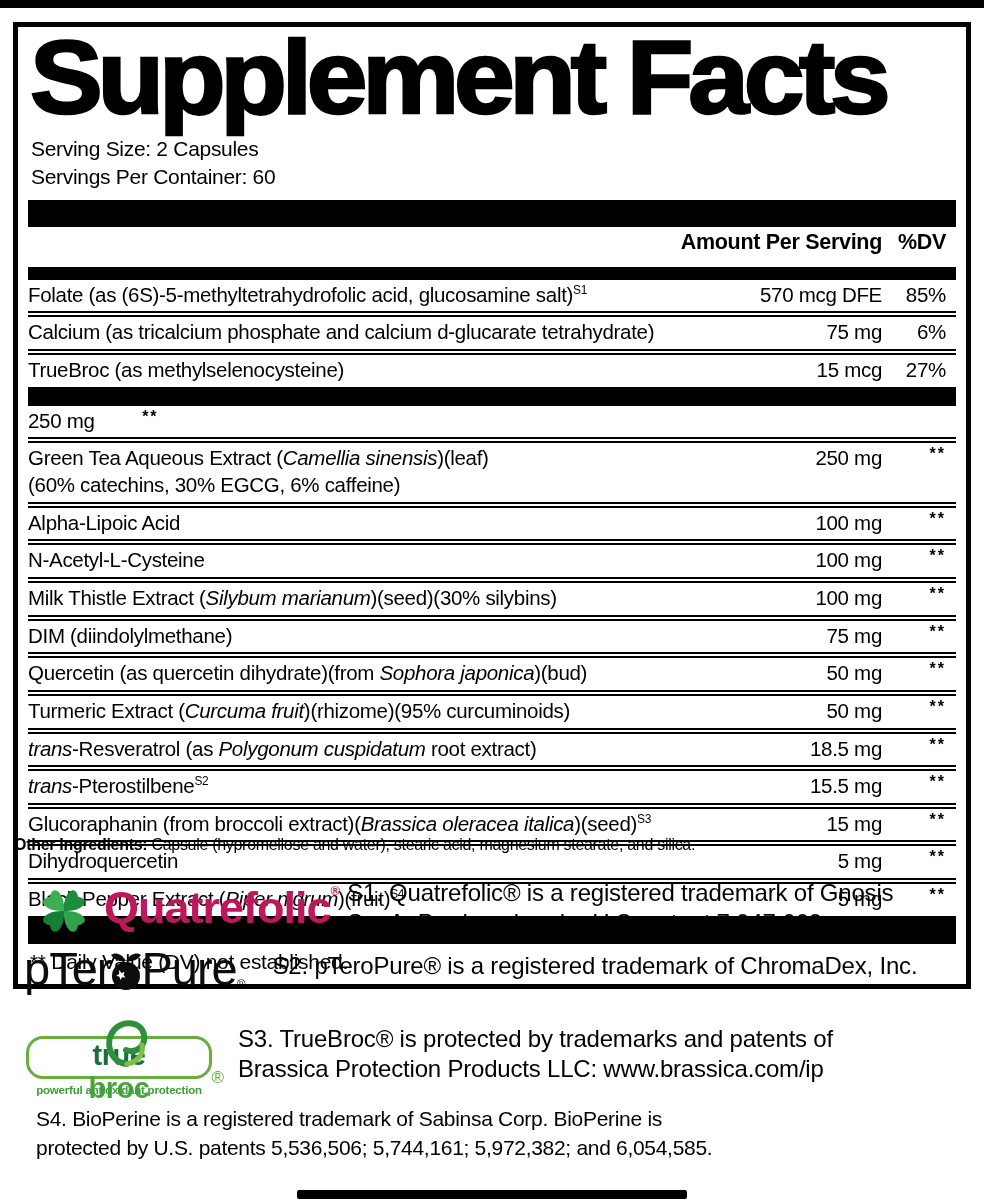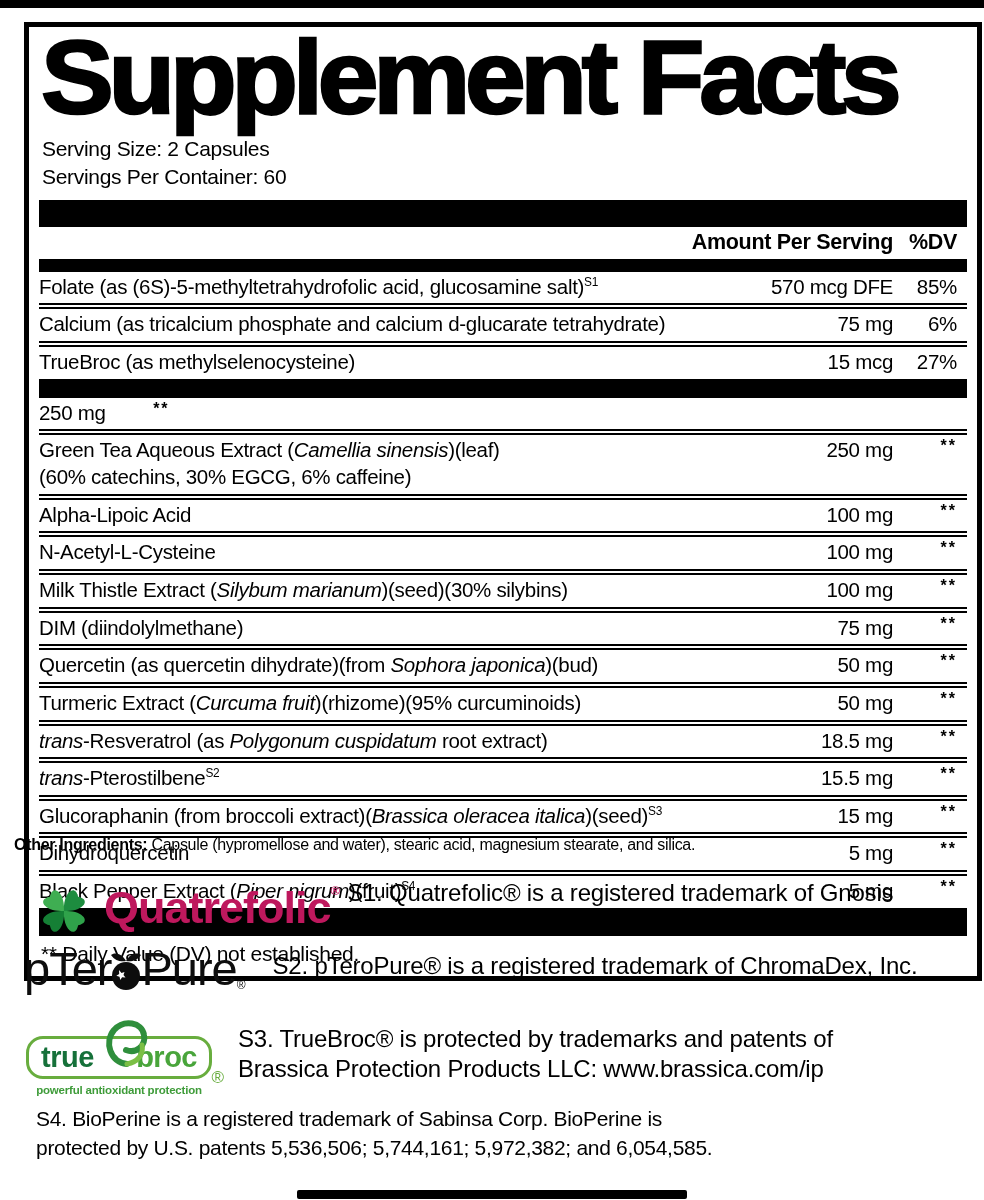--- a/index.html
+++ b/index.html
@@ -7,36 +7,36 @@
   .page {
     position:relative; width:984px; height:1200px; margin:0 auto;
     background:#fff; overflow:hidden;
     font-family:"Liberation Sans","DejaVu Sans",sans-serif;
     color:#000;
   }
   .top-bar { position:absolute; top:0; left:0; width:984px; height:8px; background:#000; }
 
   
   .facts-box {
-    position:absolute; top:22px; left:24px; width:958px;
+    position:absolute; top:22px; left:13px; width:958px;
     border:5px solid #000; background:#fff; padding:0 10px 6px 10px;
   }
   .facts-title {
     font-weight:bold; font-size:103px; line-height:0.92; letter-spacing:-5px;
     -webkit-text-stroke:2.5px #000;
     transform:scaleX(1.06); transform-origin:left center;
     white-space:nowrap; margin:4px 0 2px 2px; height:102px;
   }
   .serving-line { font-size:21px; line-height:1.33; letter-spacing:-0.3px; margin-left:3px; }
   .bar { width:100%; background:#000; }
   .bar-1 { height:27px; margin-top:9px; }
   .bar-2 { height:13px; }
   .bar-3 { height:19px; }
   .bar-4 { height:28px; }
-  .hdr-row { display:flex; align-items:baseline; padding:3px 0 4px; font-weight:bold; font-size:21.5px; letter-spacing:-0.3px; }
+  .hdr-row { display:flex; align-items:baseline; padding:3px 0 12px; font-weight:bold; font-size:21.5px; letter-spacing:-0.3px; }
   .s-name { flex:1; min-width:0; }
   .s-amt  { text-align:right; white-space:nowrap; }
   .s-dv   { width:74px; padding-right:10px; text-align:right; white-space:nowrap; }
   .rows .s-row { display:flex; align-items:flex-start; font-size:20.5px; letter-spacing:-0.3px; padding:2px 0 3px; line-height:1.3; }
   .rows .s-row + .s-row { border-top:6px double #000; }
   .s-dv.stars { font-size:16px; letter-spacing:2px; position:relative; top:-1px; font-weight:bold; }
   sup { font-size:58%; vertical-align:super; line-height:0; }
   .footnote { font-size:21px; letter-spacing:-0.3px; padding:6px 0 4px 2px; }
 
   
@@ -56,21 +56,21 @@
   .p-row { top:948px; left:24px; align-items:flex-end; }
   .p-logo { display:flex; align-items:flex-end; color:#0d0d0d; font-size:47px; letter-spacing:-1px; line-height:0.9; white-space:nowrap; }
   .p-berry { width:32px; height:40px; margin:0 -1px -2px -1px; }
   .p-reg { font-size:12px; vertical-align:34px; }
   .p-note { margin-left:28px; margin-bottom:9px; }
 
   
   .t-row { top:1012px; left:26px; }
   .t-logo { position:relative; width:198px; height:84px; flex:none; }
   .t-pill { position:absolute; left:0; bottom:17px; width:186px; height:43px; border-radius:17px;
-            display:flex; align-items:center; justify-content:space-between; padding:0 12px; }
+            display:flex; align-items:center; justify-content:space-between; padding:0 12px;flex-direction:column; }
   .t-true { font-size:29px; font-weight:bold; letter-spacing:-0.5px; }
   .t-broc { font-size:29px; font-weight:bold; letter-spacing:-0.5px; }
   .t-swirl { position:absolute; left:74px; top:0; width:50px; height:60px; }
   .t-tag { position:absolute; left:0; bottom:0; width:186px; text-align:center; font-size:11.5px; font-weight:bold; letter-spacing:-0.2px; }
   .t-reg { position:absolute; right:0; bottom:8px; font-size:17px; }
   .t-note { margin-left:14px; }
 
   .s4-note { position:absolute; top:1104px; left:36px; font-size:21px; line-height:1.4; letter-spacing:-0.3px; }
 
   .bottom-bar { position:absolute; bottom:1px; left:50%; transform:translateX(-50%); width:390px; height:9px; background:#000; border-radius:2px; }

